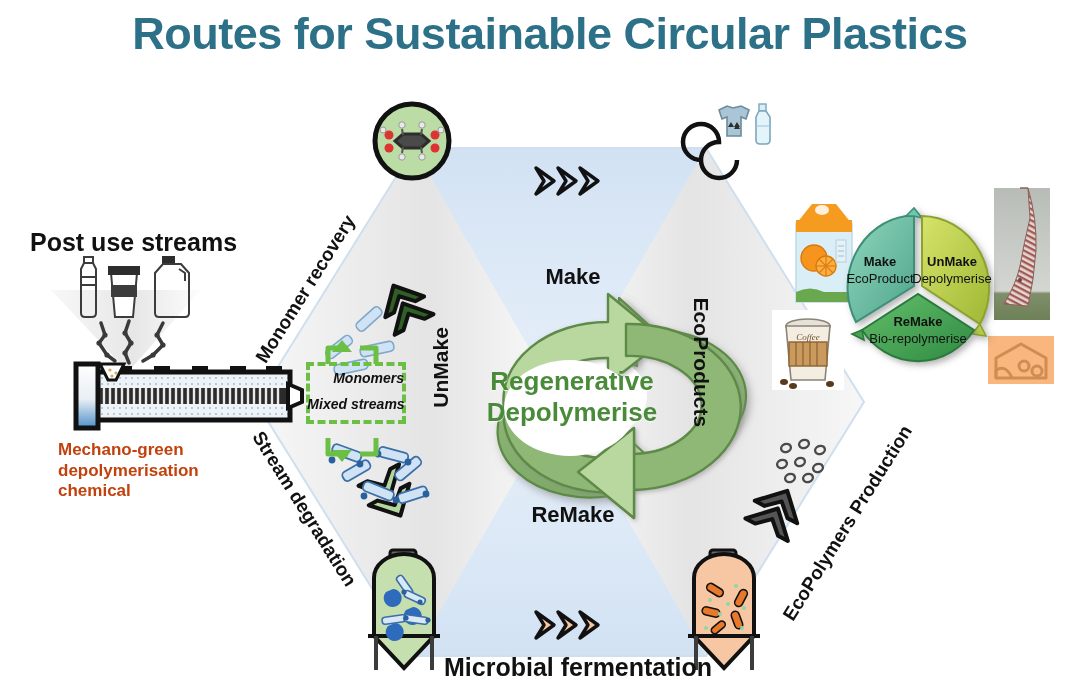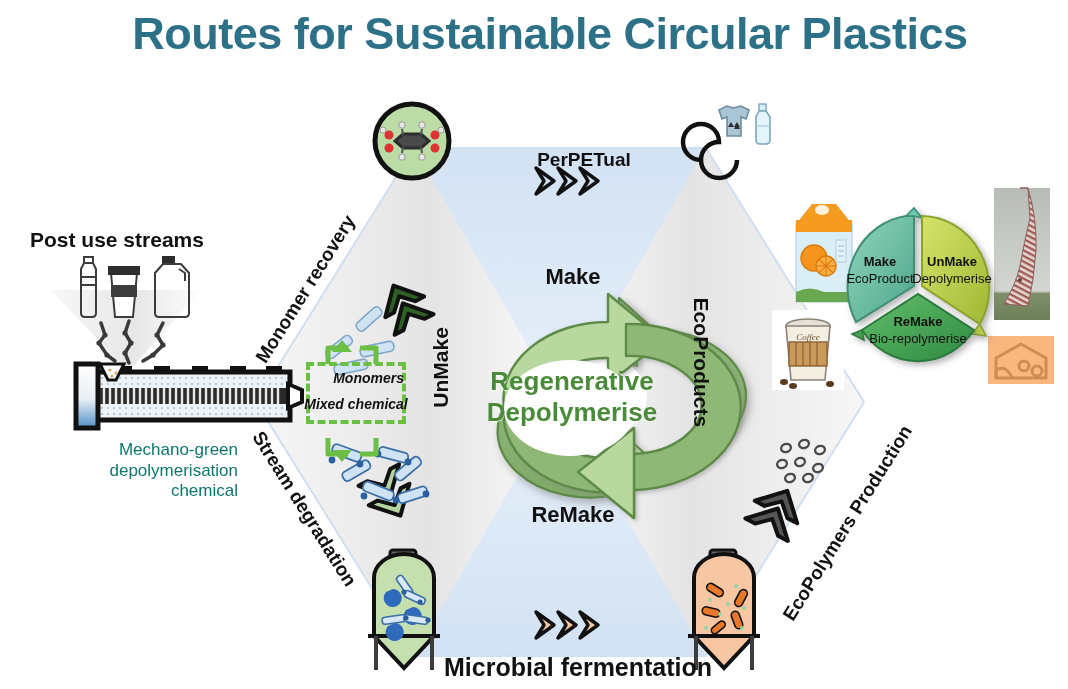--- a/index.html
+++ b/index.html
@@ -20,21 +20,21 @@
     font-size:45px;
     font-weight:bold;
     letter-spacing:-0.5px;
     color:#2d7189;
     font-family:"Liberation Sans", sans-serif;
     white-space:nowrap;
   }
 
   
   .lbl{font-weight:bold;color:#111;white-space:pre;line-height:1.18;}
-  .gray{color:#0f766e;font-weight:normal;text-align:right;line-height:1.22;}
+  .gray{color:#c2410c;font-weight:bold;text-align:left;line-height:1.22;}
   .ital{font-style:italic;font-weight:bold;color:#111;}
 
   .rot{transform-origin:50% 50%;}
 
   
   #center-text{
     left:446px;top:366px;width:220px;text-align:center;
     color:#4a8b3a;font-weight:bold;font-size:26px;line-height:1.18;
     text-shadow:0 1px 1px rgba(255,255,255,.9);
   }
@@ -156,21 +156,20 @@
     <div>Regenerative</div>
     <div>Depolymerise</div>
   </div>
 
   <div class="abs lbl" style="left:487px;top:264px;width:140px;text-align:center;font-size:22px;">Make</div>
   <div class="abs lbl" style="left:487px;top:502px;width:140px;text-align:center;font-size:22px;">ReMake</div>
   <div class="abs lbl rot" style="left:365px;top:355px;width:120px;text-align:center;font-size:21px;transform:rotate(-90deg);">UnMake</div>
   <div class="abs lbl rot" style="left:605px;top:350px;width:160px;text-align:center;font-size:21px;transform:rotate(90deg);">EcoProducts</div>
 
   <div class="abs lbl" style="left:428px;top:104px;width:280px;text-align:center;font-size:19px;">
-    <div>PerPETual</div>
   </div>
 
   <svg class="abs" style="left:353px;top:98px;" width="86" height="86">
     <circle cx="43" cy="43" r="37" fill="#bcdca5" stroke="#111" stroke-width="5"></circle>
     <g stroke="#3a3a3a" stroke-width="3" fill="none">
       <polygon points="34,36 52,36 60,43 52,50 34,50 26,43" fill="#4a4a4a" stroke="#2d2d2d"></polygon>
     </g>
     <circle cx="20" cy="37" r="4.5" fill="#d33"></circle>
       <circle cx="20" cy="50" r="4.5" fill="#d33"></circle>
     <circle cx="66" cy="37" r="4.5" fill="#d33"></circle>
@@ -209,21 +208,21 @@
   </svg>
 
   <svg class="abs" style="left:516px;top:164px;" width="84" height="34">
     <g stroke="#111" stroke-width="3.4" stroke-linejoin="round" fill="#cfe0f2">
       <path d="M 4,4 L 22,17 L 4,30 L 12,17 Z"></path>
       <path d="M 26,4 L 44,17 L 26,30 L 34,17 Z"></path>
       <path d="M 48,4 L 66,17 L 48,30 L 56,17 Z"></path>
     </g>
   </svg>
 
-  <div class="abs lbl" style="left:14px;top:228px;font-size:21px;">Post use streams</div>
+  <div class="abs lbl" style="left:14px;top:228px;font-size:25px;">Post use streams</div>
 
   <svg class="abs" style="left:55px;top:255px;" width="130" height="115">
     <g fill="none" stroke="#3c3c3c" stroke-width="2">
 
       <g>
         <rect x="13" y="2" width="9" height="6"></rect>
         <path d="M 13,8 L 10,14 L 10,58 Q 10,62 14,62 L 21,62 Q 25,62 25,58 L 25,14 L 22,8"></path>
         <line x1="10" y1="22" x2="25" y2="22"></line>
           <line x1="10" y1="30" x2="25" y2="30"></line>
       </g>
@@ -397,21 +396,21 @@
       <path d="M 30,26 L 30,10 L 50,10 M 62,10 L 78,10 L 78,26"></path>
       <path d="M 44,2 L 54,14 L 34,14 Z" fill="#6bbf45" stroke="none"></path>
     </g>
     <g fill="none" stroke="#6bbf45" stroke-width="5" stroke-linejoin="round">
       <path d="M 30,100 L 30,116 L 50,116 M 62,116 L 78,116 L 78,100"></path>
       <path d="M 54,112 L 44,124 L 34,112 Z" fill="#6bbf45" stroke="none"></path>
     </g>
   </svg>
   <div class="abs" style="left:290px;top:362px;width:100px;height:62px;border:4px dashed #6bbf45;box-sizing:border-box;background:transparent;"></div>
   <div class="abs ital" style="left:292px;top:370px;width:96px;text-align:right;font-size:14px;">Monomers</div>
-  <div class="abs ital" style="left:288px;top:396px;width:104px;text-align:center;font-size:14px;">Mixed chemical</div>
+  <div class="abs ital" style="left:288px;top:396px;width:104px;text-align:center;font-size:14px;">Mixed streams</div>
 
   <svg class="abs" style="left:344px;top:548px;" width="96" height="128">
     <rect x="30" y="2" width="26" height="10" rx="3" fill="#6b6b6b" stroke="#111" stroke-width="3"></rect>
     <path d="M 14,30 A 30,24 0 0 1 74,30 L 74,88 L 14,88 Z" fill="#c6dfae" stroke="#111" stroke-width="4"></path>
     <path d="M 14,88 L 74,88 L 44,120 Z" fill="#c6dfae" stroke="#111" stroke-width="4"></path>
     <line x1="8" y1="88" x2="80" y2="88" stroke="#111" stroke-width="4"></line>
     <line x1="16" y1="88" x2="16" y2="122" stroke="#3c3c3c" stroke-width="4"></line>
     <line x1="72" y1="88" x2="72" y2="122" stroke="#3c3c3c" stroke-width="4"></line>
 
     <g fill="#2f6bbd">

